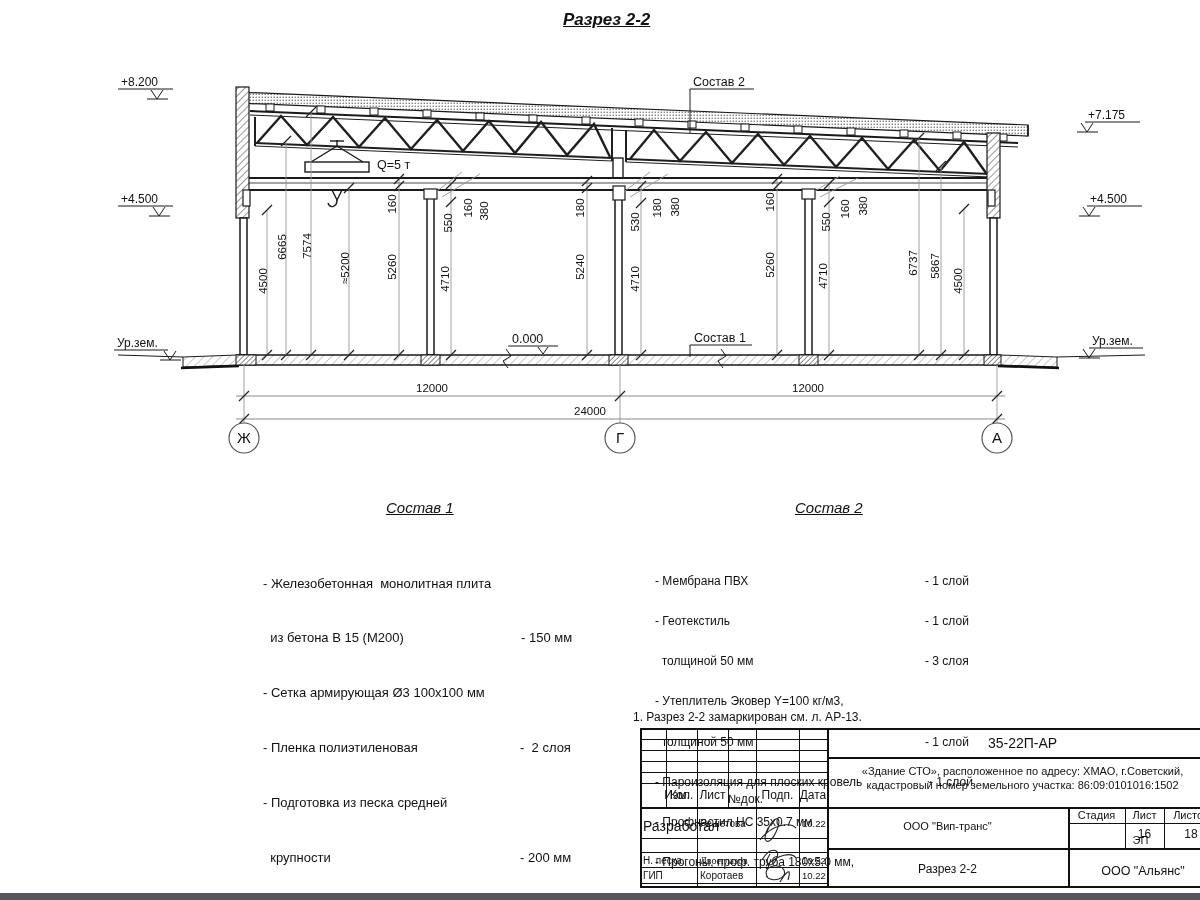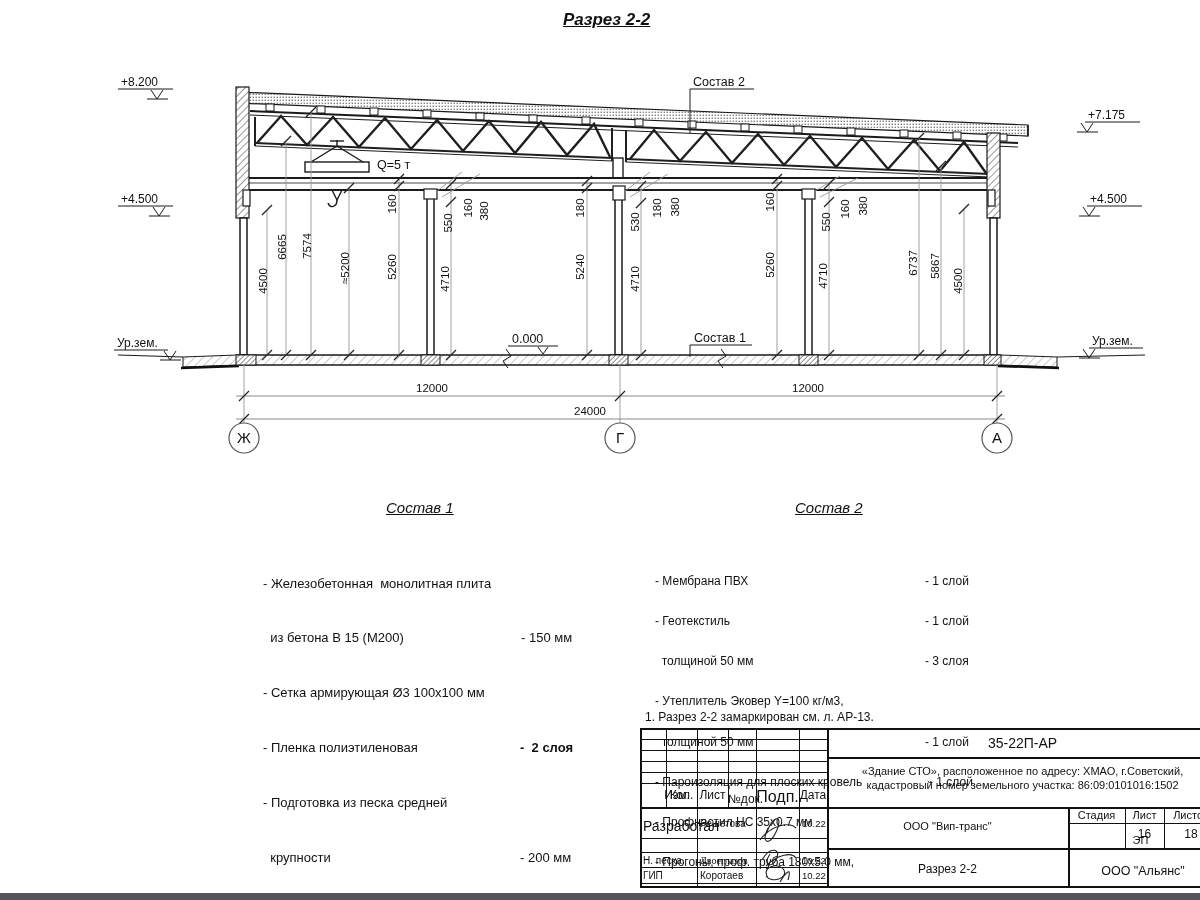--- a/index.html
+++ b/index.html
@@ -223,41 +223,41 @@
       <text class="call" stroke="none" x="512" y="343">0.000</text>
       <path fill="none" d="M508,346 H558 M538,347 L543,354 M548,347 L543,354"></path>
     </g>
   </svg>
 
   <div class="abs sec-title" style="left:386px;top:499px;">Состав 1</div>
   <div class="abs list1" style="left:263px;top:538px;width:320px;">
     <div class="lrow"><span>- Железобетонная  монолитная плита</span><span class="lval" style="left:257px;"></span></div>
     <div class="lrow"><span>  из бетона В 15 (М200)</span><span class="lval" style="left:245px;margin-left:13px;">- 150 мм</span></div>
     <div class="lrow"><span>- Сетка армирующая Ø3 100х100 мм</span><span class="lval" style="left:257px;"></span></div>
-    <div class="lrow"><span>- Пленка полиэтиленовая</span><span class="lval" style="left:257px;font-weight:bold;">-  2 слоя</span></div>
+    <div class="lrow"><span>- Пленка полиэтиленовая</span><span class="lval" style="left:257px;">-  2 слоя</span></div>
     <div class="lrow"><span>- Подготовка из песка средней</span><span class="lval" style="left:257px;"></span></div>
     <div class="lrow"><span>  крупности</span><span class="lval" style="left:257px;">- 200 мм</span></div>
     
   </div>
 
   <div class="abs sec-title" style="left:795px;top:499px;">Состав 2</div>
   <div class="abs list2" style="left:655px;top:548px;width:340px;">
     <div class="lrow"><span>- Мембрана ПВХ</span><span class="lval" style="left:270px;">- 1 слой</span></div>
     <div class="lrow"><span>- Геотекстиль</span><span class="lval" style="left:270px;">- 1 слой</span></div>
     <div class="lrow"><span>  толщиной 50 мм</span><span class="lval" style="left:270px;">- 3 слоя</span></div>
     <div class="lrow"><span>- Утеплитель Эковер Y=100 кг/м3,</span><span class="lval" style="left:270px;"></span></div>
     <div class="lrow"><span>  толщиной 50 мм</span><span class="lval" style="left:270px;">- 1 слой</span></div>
     <div class="lrow"><span>- Пароизоляция для плоских кровель</span><span class="lval" style="left:274px;">- 1 слой</span></div>
     <div class="lrow"><span>- Профнастил НС 35х0.7 мм</span><span class="lval" style="left:270px;"></span></div>
     <div class="lrow"><span>- Прогоны, проф. труба 180х5.0 мм,</span><span class="lval" style="left:270px;"></span></div>
     
     
   </div>
 
-  <div class="abs note" style="left:633px;top:710px;margin-left:12px;">1. Разрез 2-2 замаркирован см. л. АР-13.</div>
+  <div class="abs note" style="left:633px;top:710px;">1. Разрез 2-2 замаркирован см. л. АР-13.</div>
 
   <div class="tb">
 
     <div class="hl2" style="left:0;top:0;width:578px;"></div>
     <div class="hl" style="left:0;top:11px;width:187px;"></div>
     <div class="hl" style="left:0;top:22px;width:187px;"></div>
     <div class="hl" style="left:0;top:33px;width:187px;"></div>
     <div class="hl" style="left:0;top:44px;width:187px;"></div>
     <div class="hl" style="left:0;top:55px;width:187px;"></div>
     <div class="hl2" style="left:187px;top:29px;width:391px;"></div>
@@ -278,21 +278,21 @@
     <div class="vl" style="left:159px;top:0;height:160px;"></div>
     <div class="vl2" style="left:187px;top:0;height:160px;"></div>
     <div class="vl2" style="left:428px;top:79px;height:81px;"></div>
     <div class="vl" style="left:485px;top:79px;height:41px;"></div>
     <div class="vl" style="left:524px;top:79px;height:41px;"></div>
 
     <div class="tbc cent" style="left:0;top:60px;width:26px;font-size:12px;margin-left:24px;">Изм.</div>
     <div class="tbc cent" style="left:26px;top:60px;width:31px;font-size:12px;">Кол.</div>
     <div class="tbc cent" style="left:57px;top:60px;width:31px;font-size:12px;">Лист</div>
     <div class="tbc cent" style="left:88px;top:64px;width:28px;font-size:12px;text-align:right;">№док.</div>
-    <div class="tbc cent" style="left:116px;top:60px;width:43px;font-size:16px;">Подп.</div>
+    <div class="tbc cent" style="left:116px;top:60px;width:43px;font-size:12px;">Подп.</div>
     <div class="tbc cent" style="left:159px;top:60px;width:28px;font-size:12px;">Дата</div>
 
     <div class="tbc" style="left:3px;top:90px;font-size:14px;">Разработал</div>
     <div class="tbc" style="left:60px;top:90px;font-size:10px;">Решетова</div>
     <div class="tbc" style="left:162px;top:90px;font-size:9.5px;">10.22</div>
     <div class="tbc" style="left:3px;top:127px;font-size:10px;">Н. песка.</div>
     <div class="tbc" style="left:60px;top:127px;font-size:10px;font-family:Liberation Serif, serif;">Двоеглазов</div>
     <div class="tbc" style="left:162px;top:127px;font-size:9.5px;">10.22</div>
     <div class="tbc" style="left:3px;top:142px;font-size:10px;">ГИП</div>
     <div class="tbc" style="left:60px;top:142px;font-size:10px;">Коротаев</div>

